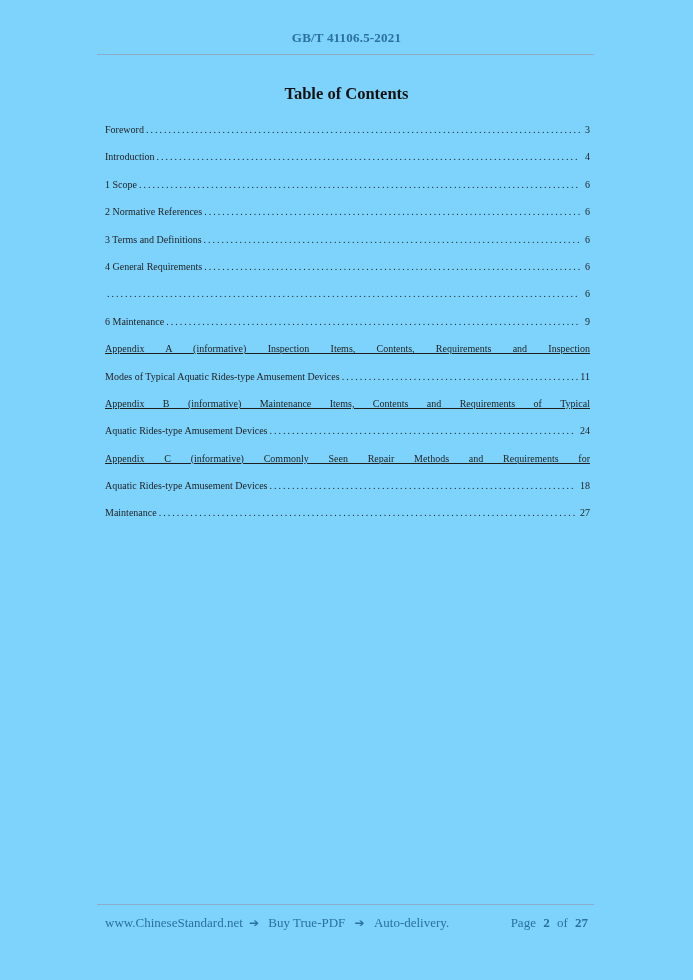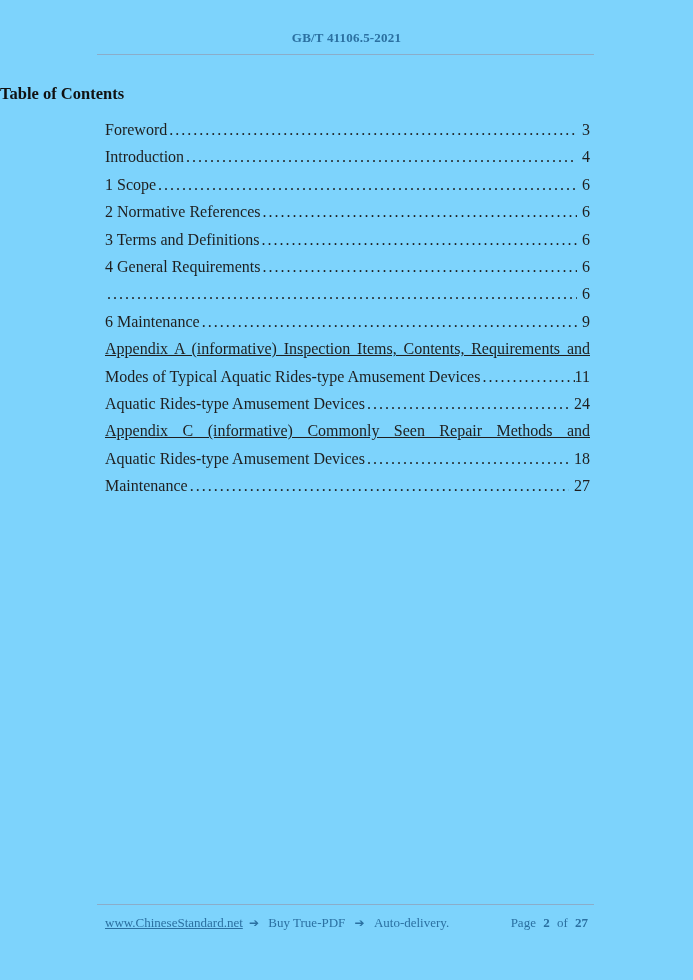--- a/index.html
+++ b/index.html
@@ -30,33 +30,33 @@
     height: 1px;
     background: #8badc9;
   }
   .rule-top { top: 54px; }
   .rule-bottom { top: 904px; }
 
   
   .toc-title {
     position: absolute;
     top: 84px; left: 0; right: 0;
-    text-align: left;
+    text-align: center;
     font-size: 16.5px;
     font-weight: 700;
     color: #111111;
   }
 
   
   .toc {
     position: absolute;
     top: 116px;
     left: 105px;
     width: 485px;
-    font-size: 16px;
+    font-size: 10px;
   }
   .row {
     display: flex;
     align-items: baseline;
     height: 27.4px;
     line-height: 27.4px;
     overflow: hidden;
     white-space: nowrap;
   }
   .row .lbl { flex: 0 0 auto; }
@@ -93,21 +93,20 @@
     display: flex;
     justify-content: space-between;
     align-items: baseline;
     font-size: 13px;
     color: #2b70a1;
   }
   .footer-left { white-space: nowrap; }
   .footer-left .seg { margin: 0 3px 0 3px; }
   .site-link {
     color: #2b70a1;
-    text-decoration: underline;
     cursor: pointer;
   }
   .arrow { font-family: "DejaVu Sans", sans-serif; font-size: 12px; }
   .page-indicator { white-space: nowrap; }
   .page-indicator .num { font-weight: 700; margin: 0 2px; }
   .page-indicator .word { margin: 0 2px; }
 </style>
 </head>
 <body>
 
@@ -168,20 +167,21 @@
     </div>
 
 
     <div class="row just">Appendix A (informative) Inspection Items, Contents, Requirements and Inspection</div>
     <div class="row tight">
       <span class="lbl">Modes of Typical Aquatic Rides-type Amusement Devices</span>
       <span class="leader"></span>
       <span class="pg">11</span>
     </div>
 
+    <div class="row just">Appendix B (informative) Maintenance Items, Contents and Requirements of Typical</div>
     <div class="row">
       <span class="lbl">Aquatic Rides-type Amusement Devices</span>
       <span class="leader"></span>
       <span class="pg">24</span>
     </div>
 
     <div class="row just">Appendix C (informative) Commonly Seen Repair Methods and Requirements for</div>
     <div class="row">
       <span class="lbl">Aquatic Rides-type Amusement Devices</span>
       <span class="leader"></span>

